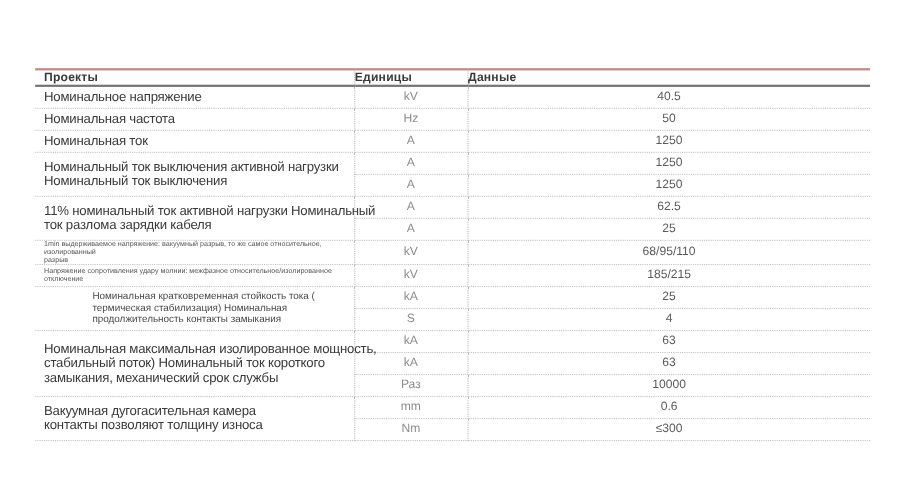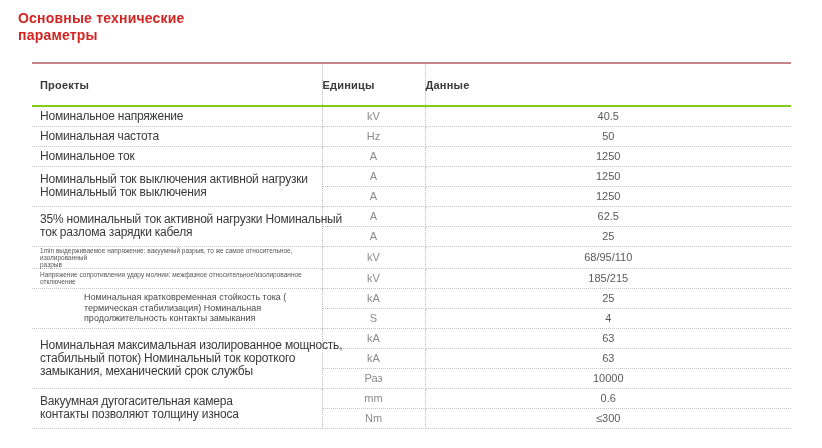--- a/index.html
+++ b/index.html
@@ -29,23 +29,23 @@
     top: 62px;
     width: 759px;
     border-collapse: collapse;
     table-layout: fixed;
   }
   col.c-label { width: 290px; }
   col.c-unit  { width: 103px; }
   col.c-data  { width: 366px; }
 
   thead th {
-    height: 43px;
+    height: 15px;
     border-top: 2px solid #c58486;
-    border-bottom: 2px solid #84cc16;
+    border-bottom: 2px solid #737373;
     font-size: 11px;
     font-weight: bold;
     color: #3a3a3a;
     letter-spacing: 0.2px;
     vertical-align: middle;
   }
   th.h-label { text-align: left; padding-left: 8px; }
   th.h-unit, th.h-data { text-align: left; }
 
   .vline { border-right: 1px dotted #b9b9b9; }
@@ -85,21 +85,20 @@
     text-align: center;
     font-size: 11px;
     color: #5a5a5a;
   }
 </style>
 </head>
 <body>
 
 <div class="page">
 
-  <div class="title">Основные технические параметры</div>
 
   <table class="spec">
     <colgroup>
         <col class="c-label">
         <col class="c-unit">
         <col class="c-data">
       </colgroup>
     <thead>
       <tr>
         <th class="h-label vline">Проекты</th>
@@ -120,42 +119,42 @@
       <tr>
         <td class="lbl b vline">
           <div class="ln">Номинальная частота</div>
         </td>
         <td class="unit vline">Hz</td>
         <td class="val">50</td>
       </tr>
 
       <tr>
         <td class="lbl b vline">
-          <div class="ln">Номинальное ток</div>
+          <div class="ln">Номинальная ток</div>
         </td>
         <td class="unit vline">A</td>
         <td class="val">1250</td>
       </tr>
 
       <tr>
         <td class="lbl b vline" rowspan="2">
           <div class="ln">Номинальный ток выключения активной нагрузки</div>
           <div class="ln">Номинальный ток выключения</div>
         </td>
         <td class="unit vline">A</td>
         <td class="val">1250</td>
       </tr>
       <tr>
         <td class="unit vline">A</td>
         <td class="val">1250</td>
       </tr>
 
       <tr>
         <td class="lbl b vline" rowspan="2">
-          <div class="ln">35% номинальный ток активной нагрузки Номинальный</div>
+          <div class="ln">11% номинальный ток активной нагрузки Номинальный</div>
           <div class="ln">ток разлома зарядки кабеля</div>
         </td>
         <td class="unit vline">A</td>
         <td class="val">62.5</td>
       </tr>
       <tr>
         <td class="unit vline">A</td>
         <td class="val">25</td>
       </tr>
 

